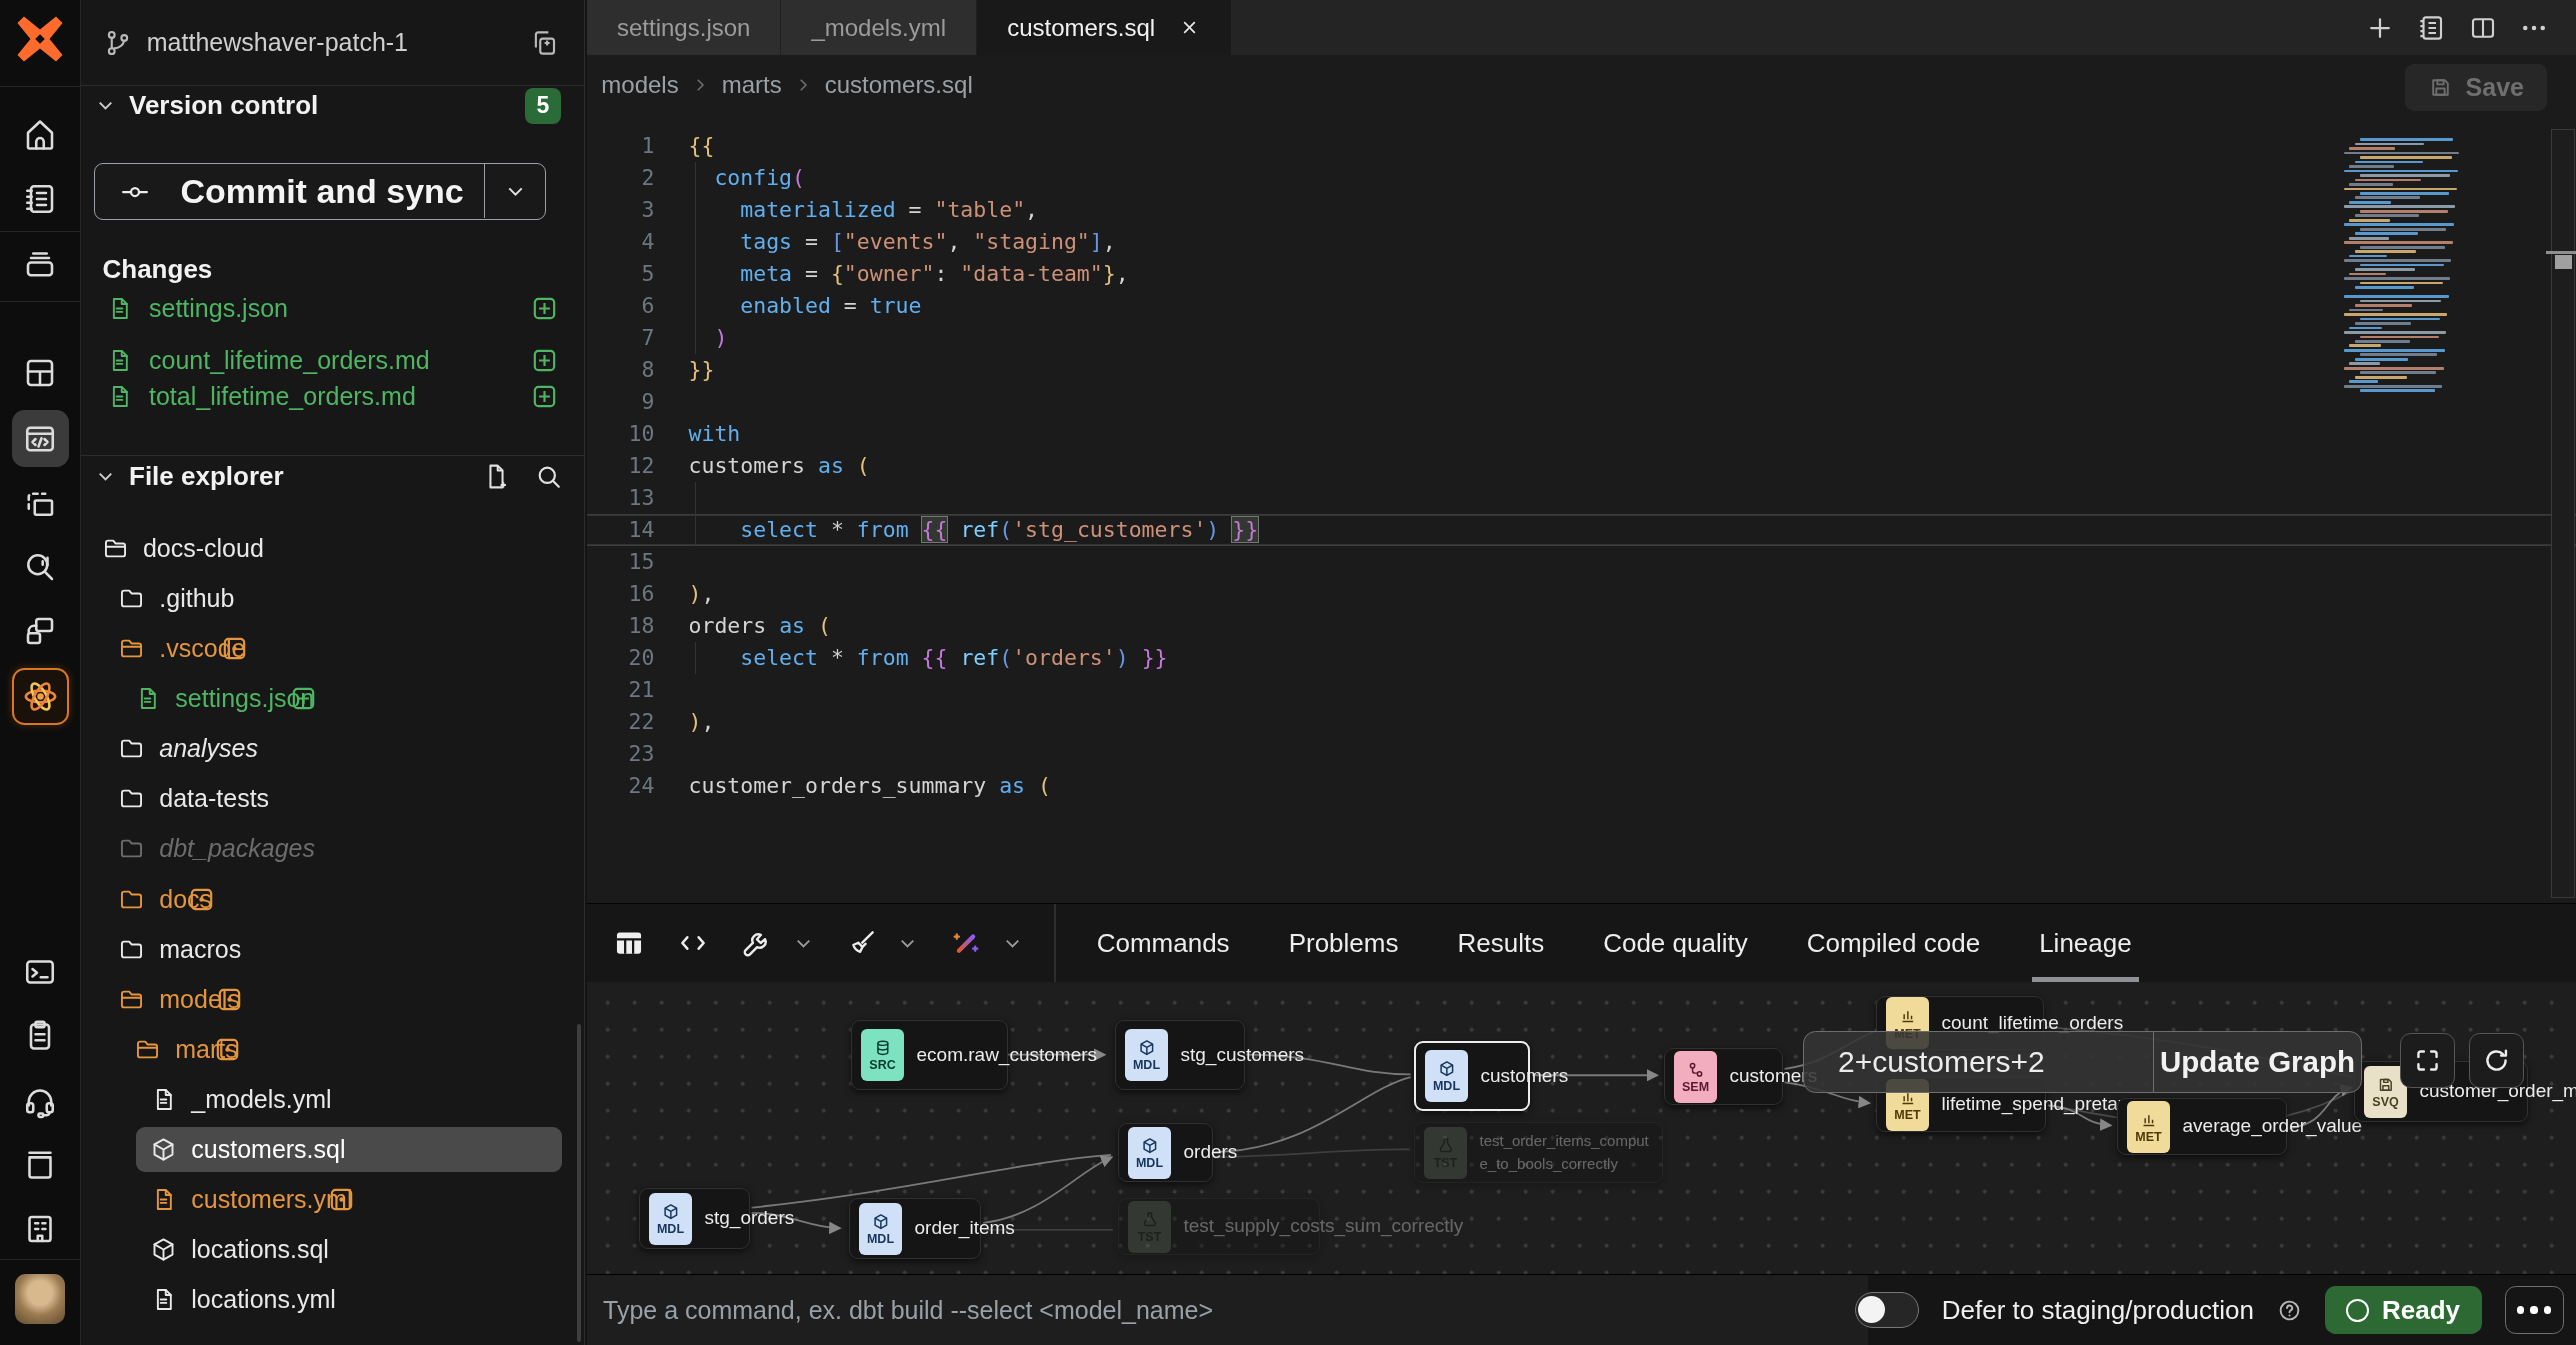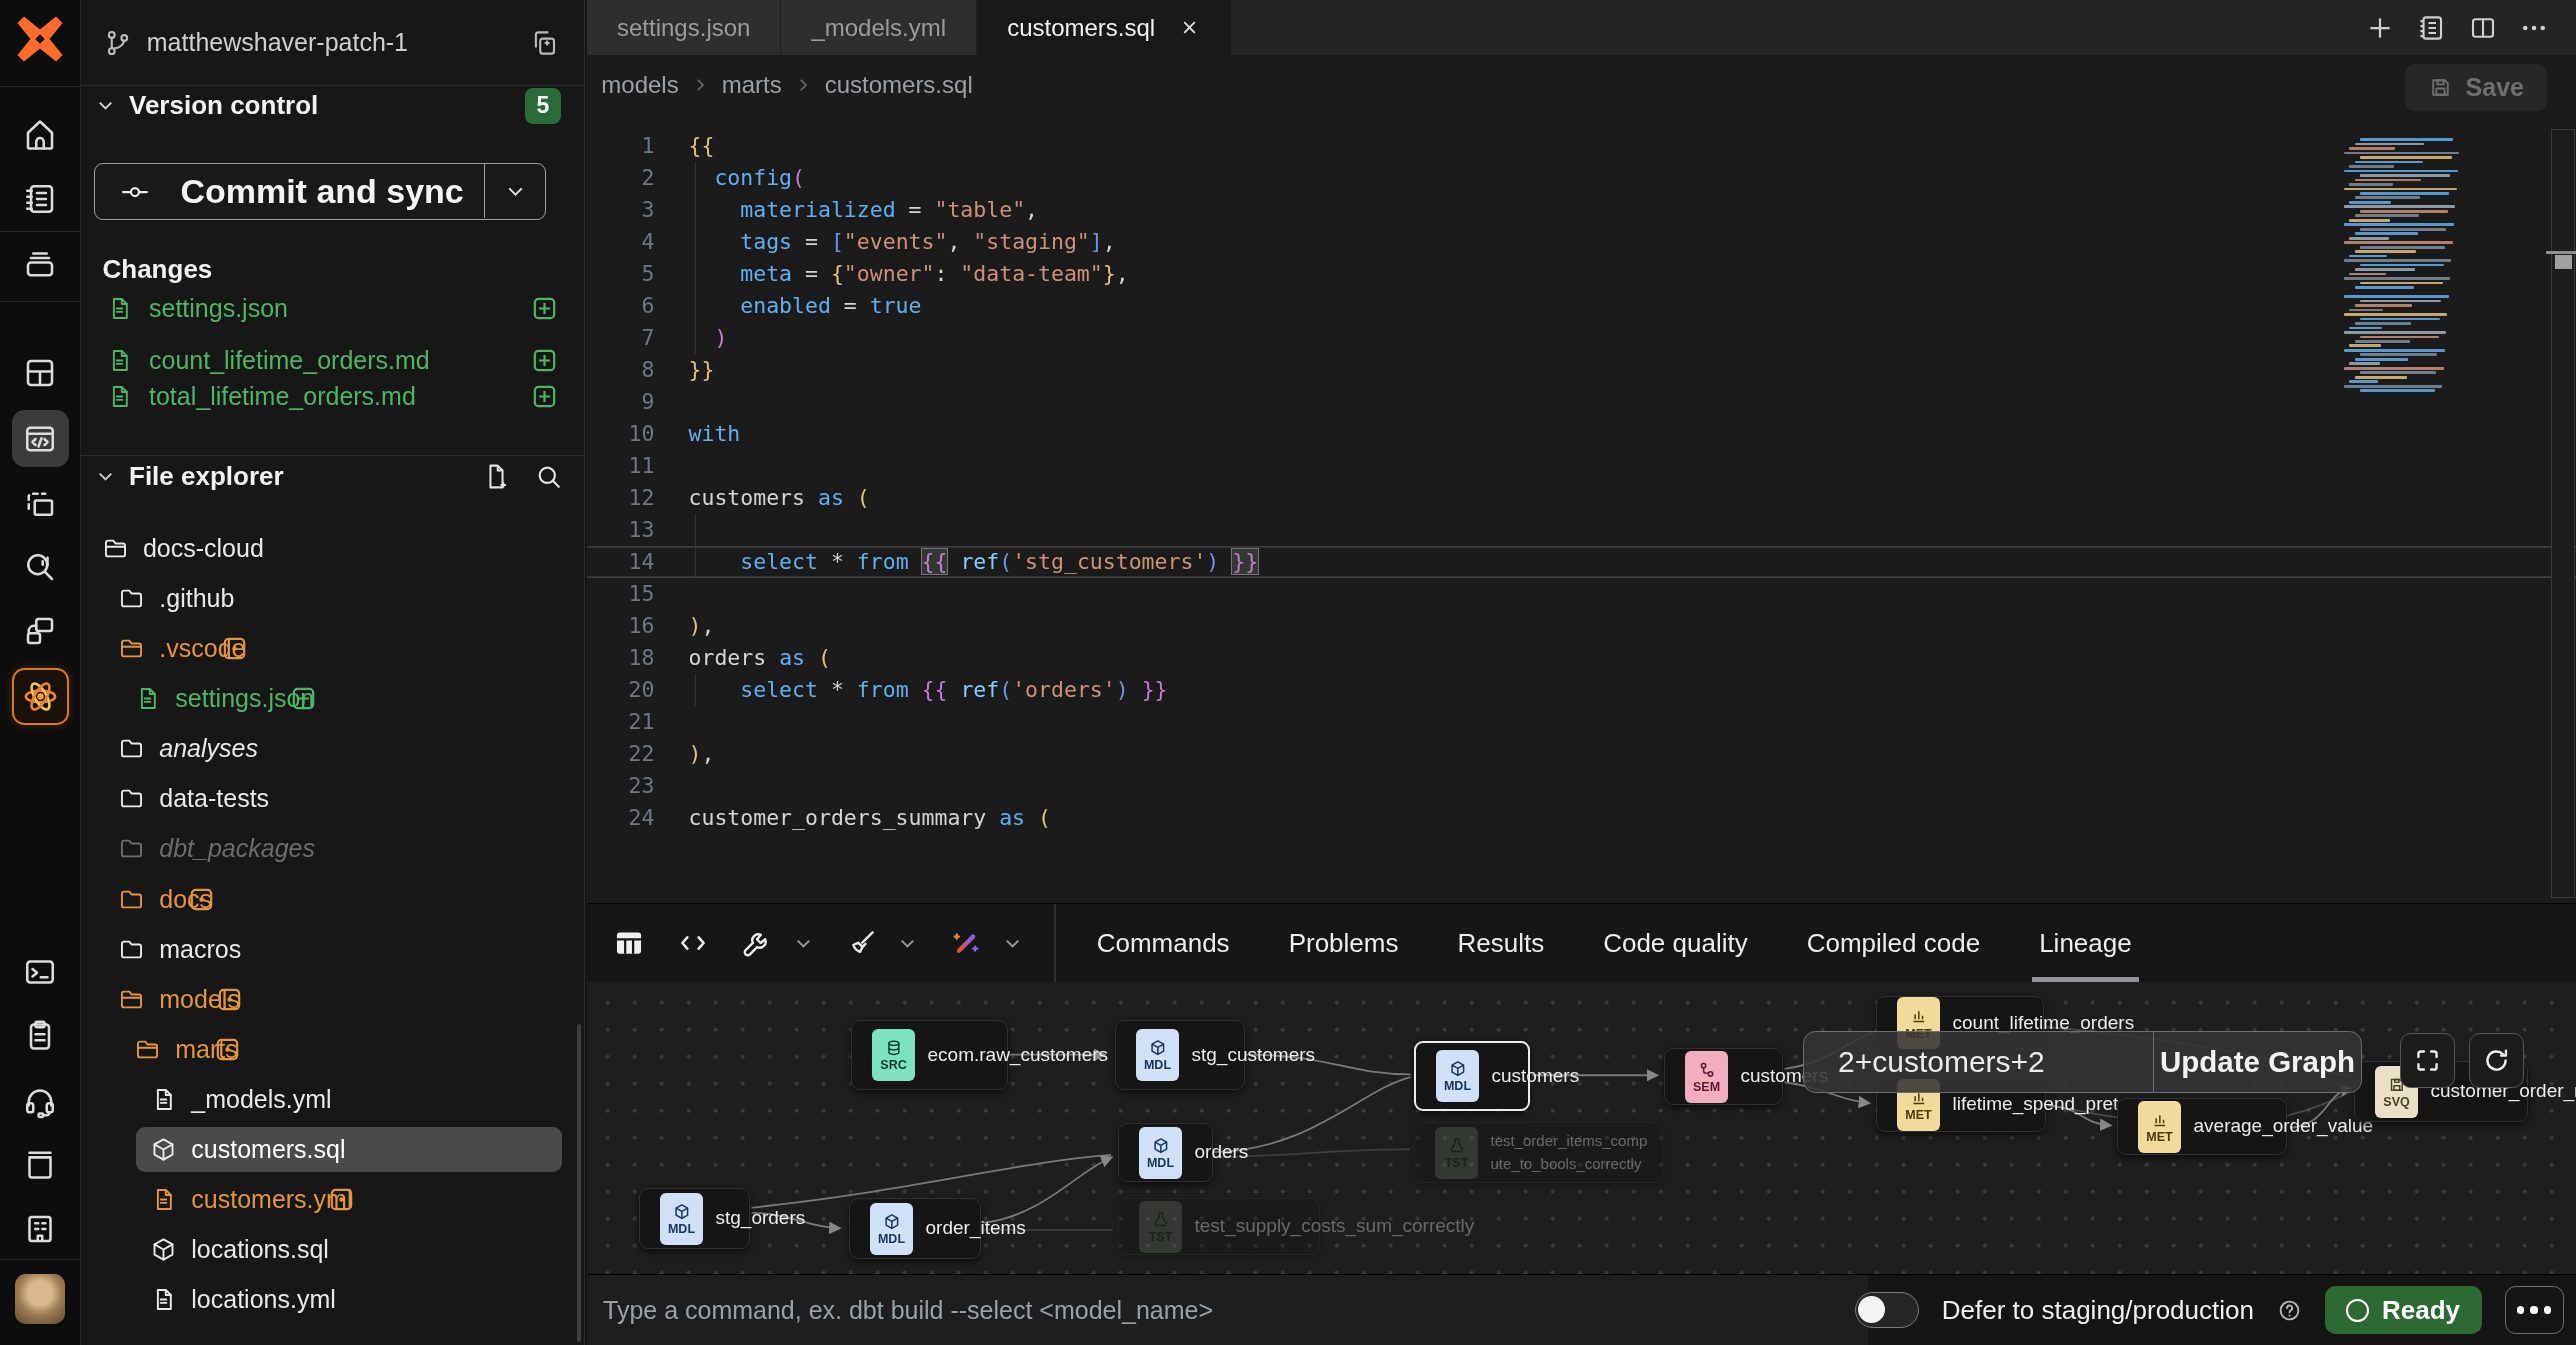--- a/index.html
+++ b/index.html
@@ -92,21 +92,21 @@
   .ptab.active::after { content:""; position:absolute; left:-7.2px; right:-7.2px; bottom:0; height:5.4px; background:#8f9196; }
 
   
   #canvas { position:absolute; left:0; top:982px; width:100%; height:292px; background:#1e1e1e;
             background-image:radial-gradient(circle, #3b3b3b 1.8px, transparent 2.3px); background-size:27px 27px; background-position:7.2px 7.2px; }
   #edges { position:absolute; left:0; top:0; z-index:1; }
   .lnode { position:absolute; z-index:2; background:#151515; border:1.8px solid #303030; border-radius:9px;
            box-shadow:0 2.7px 7.2px rgba(0,0,0,.55); display:flex; align-items:center; }
   .lnode.selected { border:2.7px solid #ededed; }
   .lnode.dim { opacity:.35; }
-  .ntype { margin-left:20px; width:43px; height:52px; border-radius:6px; display:flex; flex-direction:column; align-items:center; justify-content:center; gap:1.8px; flex:0 0 43px; }
+  .ntype { margin-left:9px; width:43px; height:52px; border-radius:6px; display:flex; flex-direction:column; align-items:center; justify-content:center; gap:1.8px; flex:0 0 43px; }
   .ntype .tt { font-size:12.5px; font-weight:700; line-height:12.5px; }
   .nlabel { margin-left:12.5px; margin-right:10.7px; font-size:19px; color:#ececec; line-height:22.4px; }
   #overlay { position:absolute; left:1216px; top:49px; width:559px; height:62px; z-index:3; display:flex;
              background:rgba(52,52,52,.88); border:1.8px solid #6e6e6e; border-radius:12.5px; align-items:stretch; }
   #ov-input { flex:1; display:flex; align-items:center; padding-left:34px; font-size:30px; color:#ececec; }
   #ov-btn { width:208px; border-left:1.8px solid #6e6e6e; display:flex; align-items:center; justify-content:center; font-size:29.5px; font-weight:600; color:#f2f2f2; }
   .cbtn { position:absolute; top:51px; width:55px; height:55px; z-index:4; background:#1c1c1c; border:1.8px solid #565656; border-radius:10.7px;
           display:flex; align-items:center; justify-content:center; color:#ececec; }
 
   
@@ -674,24 +674,20 @@
             <span class="gut">8</span>
             <span class="code"><span class="y">}}</span></span>
           </div>
           <div class="crow">
             <span class="gut">9</span>
             <span class="code"></span>
           </div>
           <div class="crow">
             <span class="gut">10</span>
             <span class="code"><span class="b">with</span></span>
-          </div>
-          <div class="crow">
-            <span class="gut">11</span>
-            <span class="code"></span>
           </div>
           <div class="crow">
             <span class="gut">12</span>
             <span class="code"><span class="w">customers</span><span class="w"> </span><span class="b">as</span><span class="w"> </span><span class="y">(</span></span>
           </div>
           <div class="crow">
             <span class="gut">13</span>
             <span class="guide"></span>
             <span class="code"></span>
           </div>

